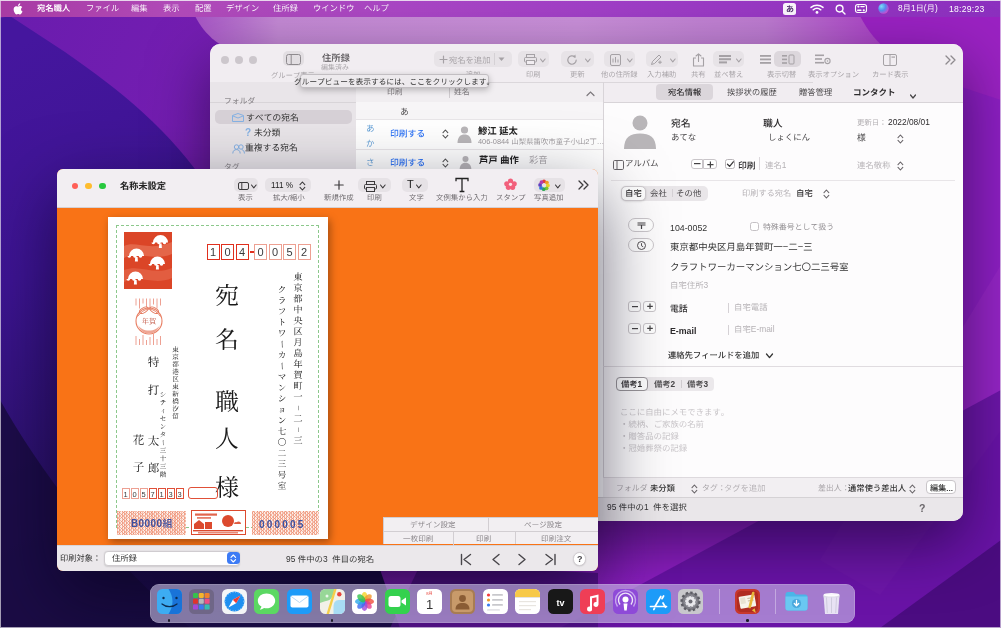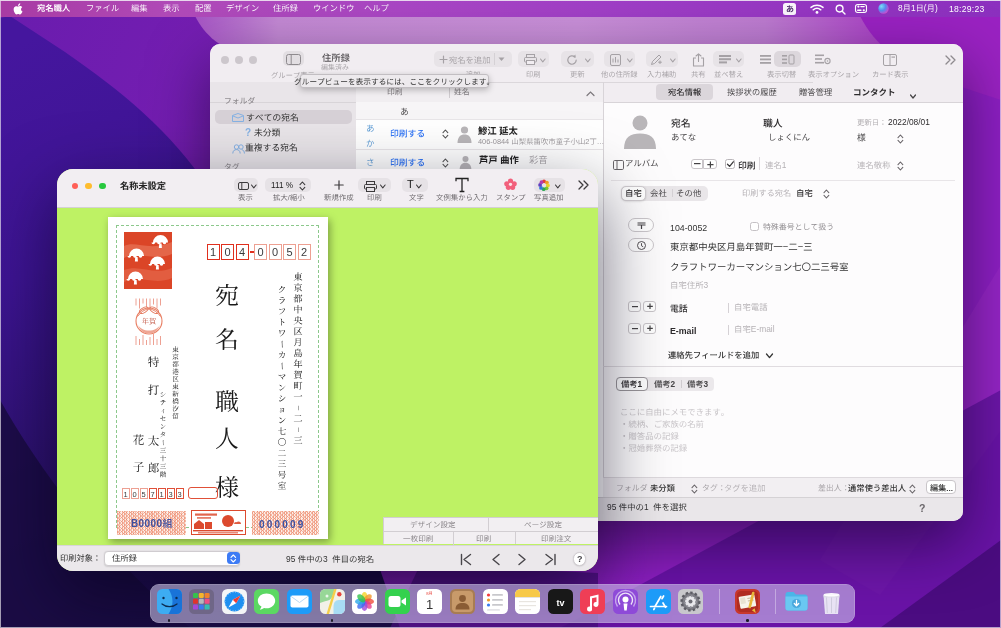--- a/index.html
+++ b/index.html
@@ -875,21 +875,21 @@
       <use href="#g161" transform="translate(138.6 0.0)scale(0.0770 -0.0770)" fill="#333"></use>
       <use href="#g231" transform="translate(146.3 0.0)scale(0.0770 -0.0770)" fill="#333"></use>
       <use href="#g232" transform="translate(154.0 0.0)scale(0.0770 -0.0770)" fill="#333"></use>
       <use href="#g161" transform="translate(161.7 0.0)scale(0.0770 -0.0770)" fill="#333"></use>
       <use href="#g124" transform="translate(169.4 0.0)scale(0.0770 -0.0770)" fill="#333"></use>
       <use href="#g192" transform="translate(177.1 0.0)scale(0.0770 -0.0770)" fill="#333"></use>
       <use href="#g83" transform="translate(184.8 0.0)scale(0.0770 -0.0770)" fill="#333"></use>
       <use href="#g193" transform="translate(192.5 0.0)scale(0.0770 -0.0770)" fill="#333"></use>
     </svg>
   </div>
-<div style="left:57.0px;top:169.0px;width:541.0px;height:402.0px;background:#bef264;border-radius:16px;box-shadow:0 25px 70px rgba(5,0,25,.6);overflow:hidden">
+<div style="left:57.0px;top:169.0px;width:541.0px;height:402.0px;background:#f97316;border-radius:6px;box-shadow:0 25px 70px rgba(5,0,25,.6);overflow:hidden">
     <div style="left:0;top:0;width:541px;height:37.5px;background:#f2eef2"></div>
     <div style="left:0.0px;top:37.5px;width:541.0px;height:0.8px;background:#d4d0d4"></div>
     <div style="left:14.6px;top:13.6px;width:6.9px;height:6.9px;border-radius:50%;background:#ff5f57"></div>
     <div style="left:28.2px;top:13.6px;width:6.9px;height:6.9px;border-radius:50%;background:#febc2e"></div>
     <div style="left:42.0px;top:13.6px;width:6.9px;height:6.9px;border-radius:50%;background:#28c83f"></div>
     <svg class="t" style="left:63.0px;top:10.4px;" width="48" height="14" viewBox="0 -10.1 48 14">
       <use href="#g1" transform="translate(0.0 0.0)scale(0.0920 -0.0920)" fill="#222"></use>
       <use href="#g233" transform="translate(9.2 0.0)scale(0.0920 -0.0920)" fill="#222"></use>
       <use href="#g234" transform="translate(18.4 0.0)scale(0.0920 -0.0920)" fill="#222"></use>
       <use href="#g235" transform="translate(27.6 0.0)scale(0.0920 -0.0920)" fill="#222"></use>
@@ -1163,21 +1163,21 @@
       <div style="left:58.5px;top:272.5px;width:8px;text-align:center;font:7.5px 'Liberation Sans';color:#3a3a3c">3</div>
       <div style="left:67.5px;top:270.5px;width:8.0px;height:11.5px;border:1.2px solid #e05038"></div>
       <div style="left:67.5px;top:272.5px;width:8px;text-align:center;font:7.5px 'Liberation Sans';color:#3a3a3c">3</div>
       <div style="left:79.5px;top:269.5px;width:30.0px;height:12.5px;border:1.3px solid #e05038;border-radius:3px"></div>
       <div style="left:8.5px;top:294.0px;width:69.5px;height:23.5px;background:repeating-linear-gradient(45deg,rgba(232,112,76,.42) 0 0.7px,rgba(255,255,255,0) 0.7px 2.5px),repeating-linear-gradient(-45deg,rgba(232,112,76,.42) 0 0.7px,rgba(255,255,255,0) 0.7px 2.5px),repeating-linear-gradient(90deg,#f6beac 0 1px,#fceee8 1px 2.3px)"></div>
       <div style="left:144.0px;top:294.0px;width:67.0px;height:23.5px;background:repeating-linear-gradient(45deg,rgba(232,112,76,.42) 0 0.7px,rgba(255,255,255,0) 0.7px 2.5px),repeating-linear-gradient(-45deg,rgba(232,112,76,.42) 0 0.7px,rgba(255,255,255,0) 0.7px 2.5px),repeating-linear-gradient(90deg,#f6beac 0 1px,#fceee8 1px 2.3px)"></div>
       <svg class="t" style="left:23px;top:299px" width="50" height="14" viewBox="0 -11 50 14">
         <text x="0.0" y="0.0" style="font:bold 10.00px 'Liberation Sans',sans-serif;fill:#3b4fa0;letter-spacing:0.40px">B0000</text>
         <use href="#g302" transform="translate(31.5 0.0)scale(0.1000 -0.1000)" fill="#3b4fa0"></use>
       </svg>
-      <div style="left:151px;top:301.5px;font:bold 10px 'Liberation Sans';letter-spacing:2.2px;color:#3b4fa0">000009</div>
+      <div style="left:151px;top:301.5px;font:bold 10px 'Liberation Sans';letter-spacing:2.2px;color:#3b4fa0">000005</div>
       <div style="left:82.5px;top:293.0px;width:55.0px;height:25.0px;background:#fff;border:1.4px solid #dc4a2e"></div>
       <svg class="t" style="left:84px;top:294.5px" width="52" height="22" viewBox="0 0 52 22">
 <g fill="#dc4a2e">
 <rect x="3" y="1.5" width="22" height="2.2" opacity="0.85"></rect>
 <rect x="5" y="5" width="14" height="1.8" opacity="0.7"></rect>
 <circle cx="36" cy="9" r="6"></circle>
 <path d="M2 12 L7 8 L12 12 L12 17 L2 17 Z"></path>
 <rect x="13" y="10" width="7" height="7"></rect>
 <path d="M44 12 a2.5 2.5 0 0 1 5 0 Z M42 12 a2 2 0 0 1 4 0 Z" opacity="0.9"></path>
 <rect x="1" y="18" width="50" height="1.4"></rect>

